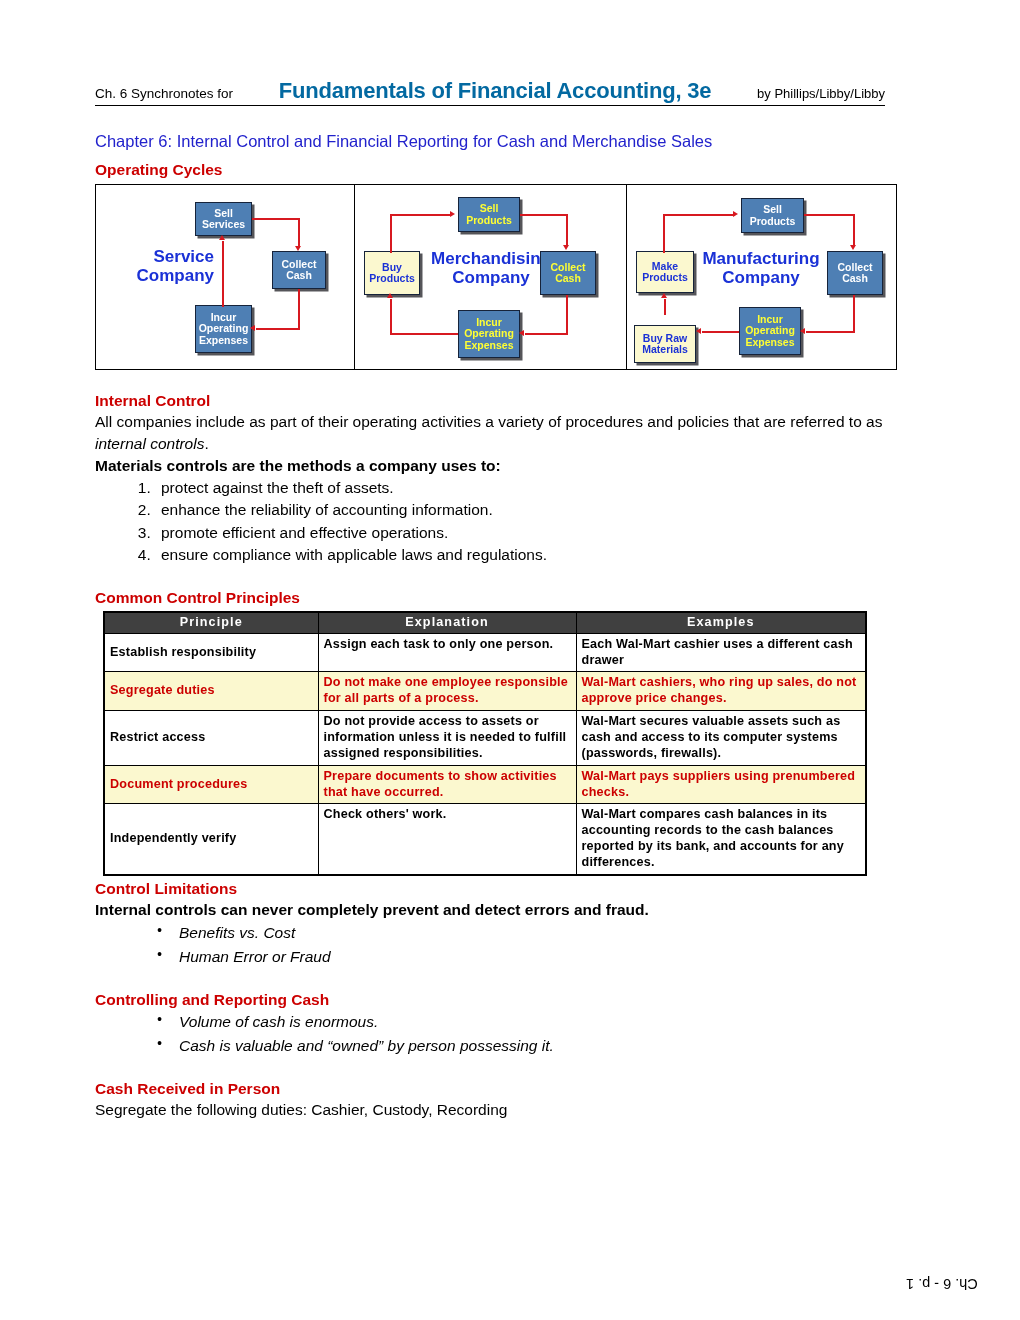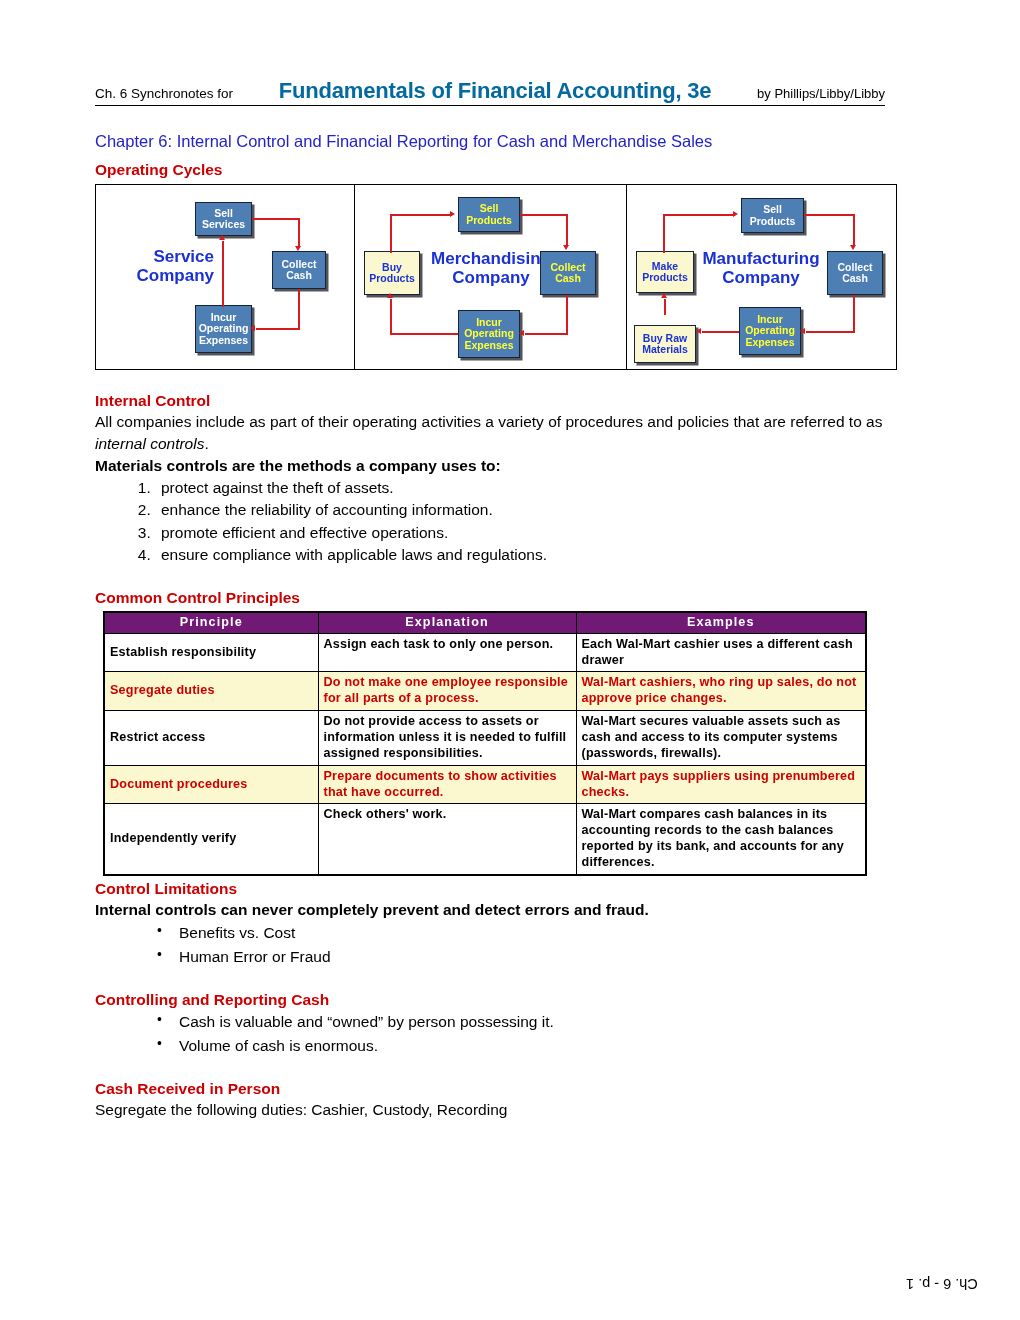--- a/index.html
+++ b/index.html
@@ -82,21 +82,21 @@
   }
   ol.numlist li { padding-left: 6px; }
 
   ul.bullets {
     margin: 0;
     padding-left: 62px;
     font-size: 15.5px;
     line-height: 1.55;
     list-style: none;
   }
-  ul.bullets li { position: relative; padding-left: 22px; }
+  ul.bullets li { position: relative; padding-left: 22px; font-style: italic; }
   ul.bullets li::before {
     content: "\2022";
     position: absolute;
     left: 0;
     top: -1px;
     font-size: 14px;
   }
   .gap-md { height: 22px; }
 
   
@@ -175,21 +175,21 @@
   #principles-table th, #principles-table td {
     border: 1.5px solid #000;
     padding: 3px 5px;
     vertical-align: top;
     font-size: 12.6px;
     font-weight: bold;
     line-height: 1.26;
     letter-spacing: 0.2px;
   }
   #principles-table th {
-    background: #701a75;
+    background: #404040;
     color: #ffffff;
     text-align: center;
     font-size: 12.6px;
     letter-spacing: 1.1px;
     padding: 2px 4px;
   }
   #principles-table td.principle-cell { vertical-align: middle; }
   #principles-table tr.row-white td { background: #ffffff; color: #000000; }
   #principles-table tr.row-cream td { background: #fbf8cf; color: #cc0000; }
   col.c1 { width: 214px; }
@@ -416,22 +416,22 @@
   <p class="para bold">Internal controls can never completely prevent and detect errors and fraud.</p>
   <ul class="bullets">
     <li>Benefits vs. Cost</li>
     <li>Human Error or Fraud</li>
   </ul>
 
   <div class="gap-md"></div>
 
   <div class="sec-head">Controlling and Reporting Cash</div>
   <ul class="bullets">
+    <li>Volume of cash is enormous.</li>
     <li>Cash is valuable and “owned” by person possessing it.</li>
-    <li>Volume of cash is enormous.</li>
   </ul>
 
   <div class="gap-md"></div>
 
   <div class="sec-head">Cash Received in Person</div>
   <p class="para">Segregate the following duties: Cashier, Custody, Recording</p>
 
 </div>
 
 <div id="page-footer">Ch. 6 - p. 1</div>

